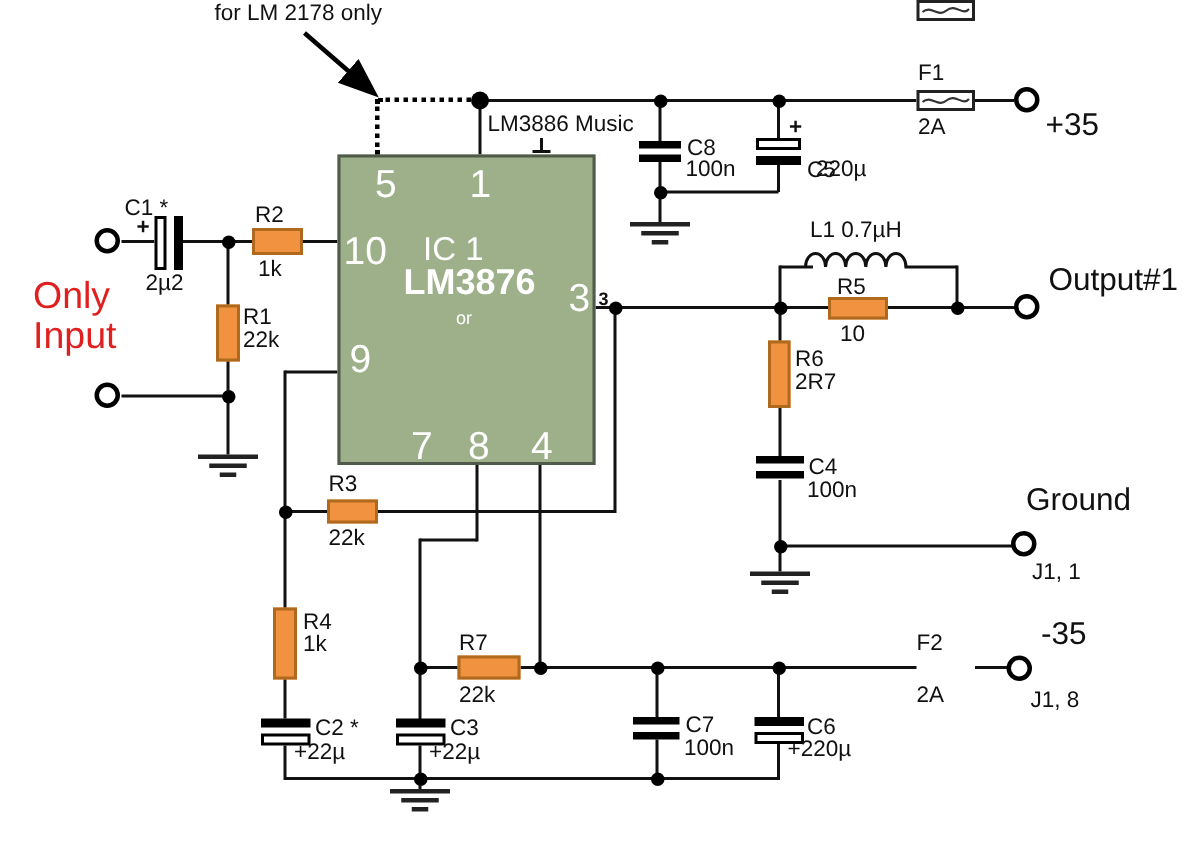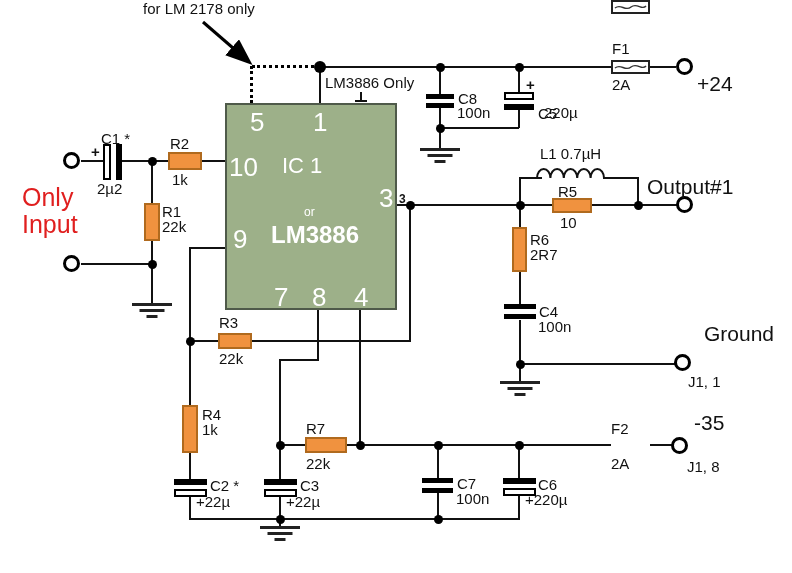--- a/index.html
+++ b/index.html
@@ -202,45 +202,45 @@
   <i class="term" style="left:676px;top:58px"></i>
   <i class="term" style="left:676px;top:196px"></i>
   <i class="term" style="left:674px;top:354px"></i>
   <i class="term" style="left:671px;top:437px"></i>
 
   <div class="ic">
     <span class="pin" style="left:23px;top:4px">5</span>
     <span class="pin" style="left:86px;top:4px">1</span>
     <span class="pin" style="left:2px;top:49px">10</span>
     <span style="left:55px;top:50px;font-size:22px">IC 1</span>
+    <span style="left:42px;top:72px;font-size:24px;font-weight:bold">LM3876</span>
     <span style="left:77px;top:101px;font-size:12px">or</span>
-    <span style="left:44px;top:118px;font-size:24px;font-weight:bold">LM3886</span>
     <span class="pin" style="left:6px;top:121px">9</span>
     <span class="pin" style="left:152px;top:80px">3</span>
     <span class="pin" style="left:47px;top:179px">7</span>
     <span class="pin" style="left:85px;top:179px">8</span>
     <span class="pin" style="left:127px;top:179px">4</span>
   </div>
   <span style="position:absolute;left:399px;top:192px;font-size:12px;font-weight:bold">3</span>
 
   <i class="w" style="left:360px;top:92px;width:2px;height:9px"></i>
   <i class="w" style="left:355px;top:100px;width:12px;height:2px"></i>
 
   <span class="note" style="left:143px;top:1px">for LM 2178 only</span>
   <svg style="left:195px;top:18px" width="70" height="52" viewBox="0 0 70 52">
     <defs>
         <marker id="ah" markerWidth="10" markerHeight="10" refX="7" refY="3.5" orient="auto">
           <polygon points="0 0, 9 3.5, 0 7" fill="#000"></polygon>
         </marker>
       </defs>
     <line x1="8" y1="4" x2="53" y2="43" stroke="#000" stroke-width="3" marker-end="url(#ah)"></line>
   </svg>
-  <span class="note" style="left:325px;top:75px">LM3886 Only</span>
-
-  <span class="lbl" style="left:101px;top:131px">C1 *</span>
+  <span class="note" style="left:325px;top:75px">LM3886 Music</span>
+
+  <span class="lbl" style="left:83px;top:131px">C1 *</span>
   <span class="lbl" style="left:91px;top:144px;font-weight:bold">+</span>
   <span class="lbl" style="left:97px;top:181px">2µ2</span>
 
   <span class="lbl" style="left:170px;top:136px">R2</span>
   <span class="lbl" style="left:172px;top:172px">1k</span>
 
   <span class="lbl" style="left:162px;top:204px">R1</span>
   <span class="lbl" style="left:162px;top:219px">22k</span>
 
   <span class="lbl" style="left:219px;top:315px">R3</span>
@@ -281,23 +281,23 @@
 
   <span class="lbl" style="left:530px;top:232px">R6</span>
   <span class="lbl" style="left:530px;top:247px">2R7</span>
 
   <span class="lbl" style="left:612px;top:41px">F1</span>
   <span class="lbl" style="left:612px;top:77px">2A</span>
 
   <span class="lbl" style="left:611px;top:421px">F2</span>
   <span class="lbl" style="left:611px;top:456px">2A</span>
 
-  <span class="big" style="left:697px;top:73px">+24</span>
-  <span class="big" style="left:647px;top:176px">Output#1</span>
-  <span class="big" style="left:704px;top:323px">Ground</span>
+  <span class="big" style="left:697px;top:73px">+35</span>
+  <span class="big" style="left:699px;top:176px">Output#1</span>
+  <span class="big" style="left:684px;top:323px">Ground</span>
   <span class="lbl" style="left:688px;top:374px">J1, 1</span>
   <span class="big" style="left:694px;top:412px">-35</span>
   <span class="lbl" style="left:687px;top:459px">J1, 8</span>
 
   <span class="big red" style="left:22px;top:185px;font-size:25px">Only</span>
   <span class="big red" style="left:22px;top:212px;font-size:25px">Input</span>
 
 </div>
 
 </body></html>

